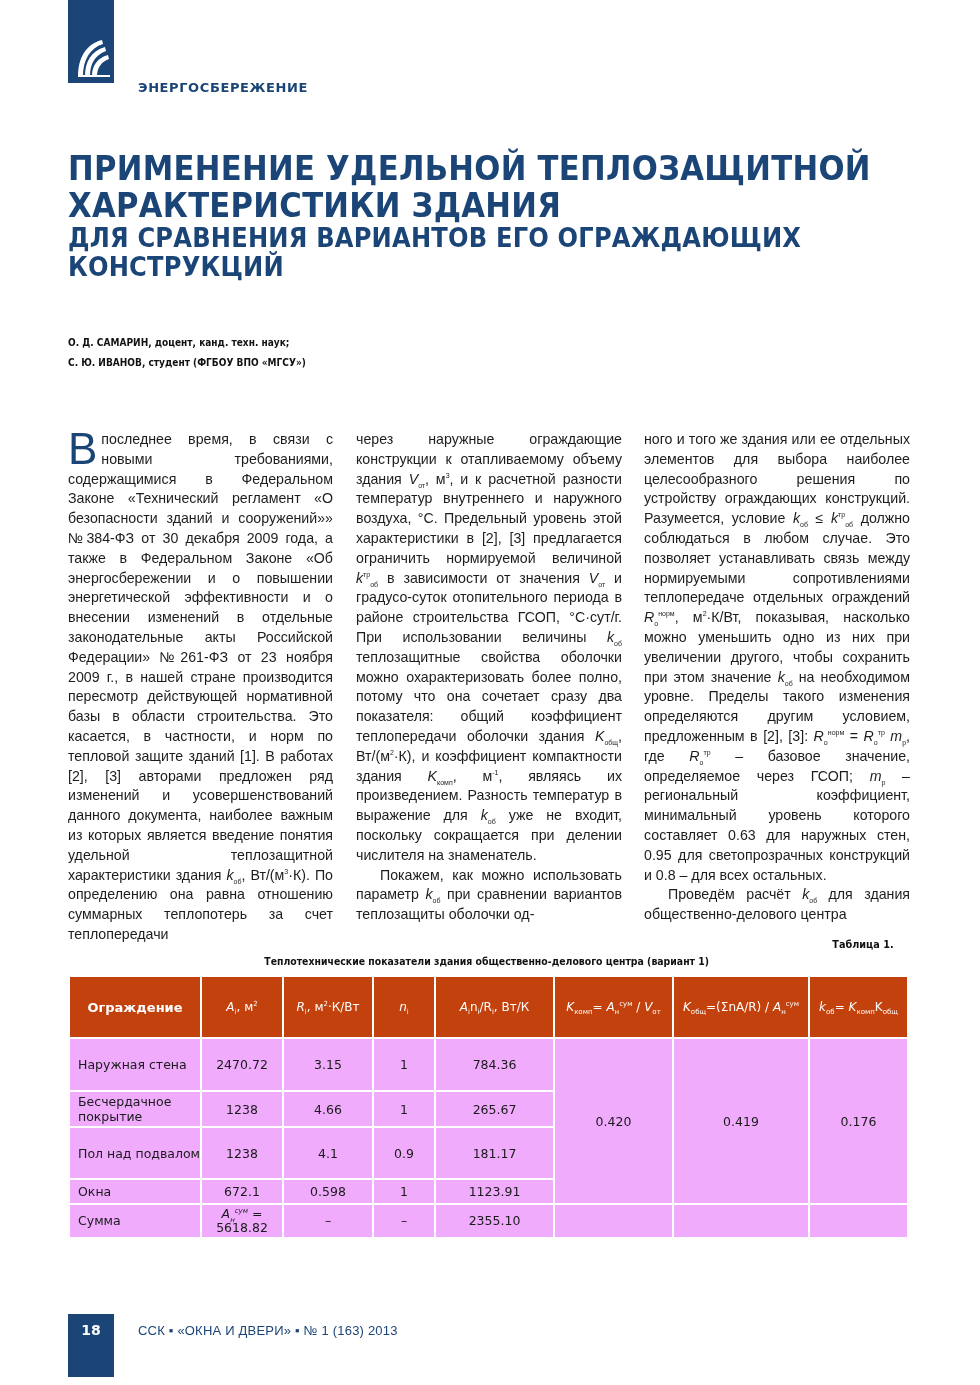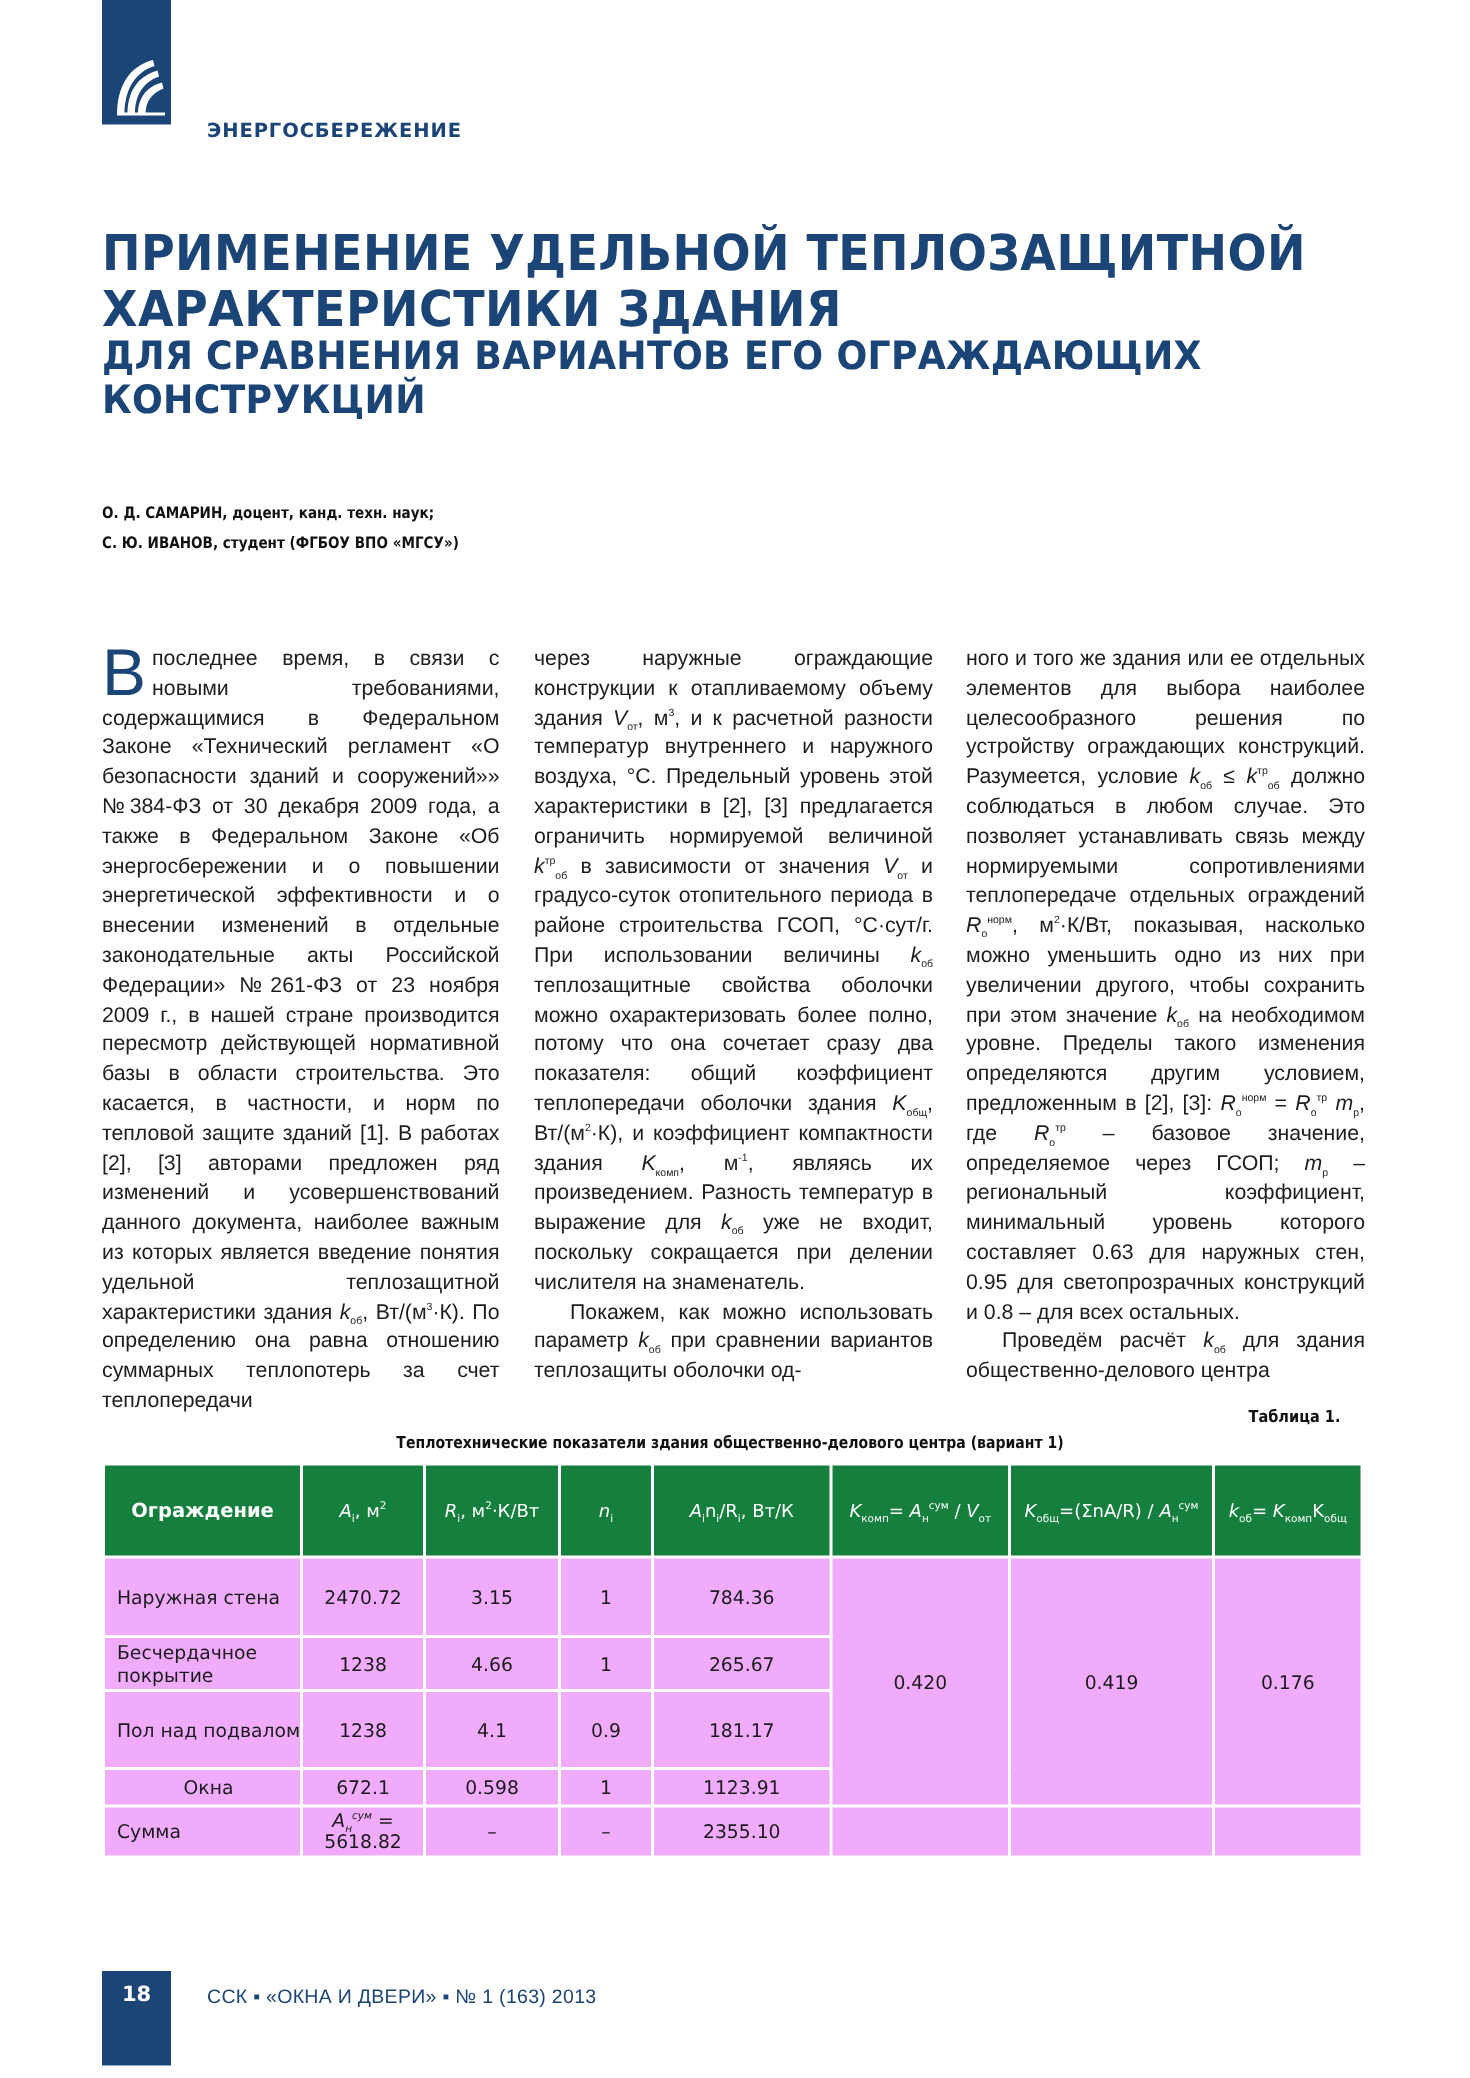--- a/index.html
+++ b/index.html
@@ -24,29 +24,29 @@
   .col p.ind { text-indent: 24px; }
   .dropcap { float: left; font-size: 44px; line-height: 38px; color: #1b4577; margin: 0 4px -2px 0; font-family: "Liberation Sans", sans-serif; }
   i { font-style: italic; }
   sub, sup { font-size: 7px; line-height: 0; }
 
   .tab-num { position: absolute; right: 86px; top: 938px; font-family: "DejaVu Sans", sans-serif; font-weight: bold; font-size: 11px; transform: scaleX(0.88); transform-origin: right; color: #111; }
   .tab-title { position: absolute; left: 68px; width: 838px; top: 955px; text-align: center; font-family: "DejaVu Sans", sans-serif; font-weight: bold; font-size: 11px; color: #111; }
   .tab-title span { display: inline-block; transform: scaleX(0.85); }
 
   table.data { position: absolute; left: 68px; top: 975px; width: 839px; border-collapse: collapse; font-family: "DejaVu Sans", sans-serif; font-size: 12.5px; table-layout: fixed; }
-  table.data th { background: #15803d; color: #ffffff; font-weight: normal; height: 62px; border: 2px solid #ffffff; font-size: 12px; }
+  table.data th { background: #c2410c; color: #ffffff; font-weight: normal; height: 62px; border: 2px solid #ffffff; font-size: 12px; }
   table.data th.first { font-weight: bold; font-size: 13px; }
   table.data th i { font-style: italic; }
   table.data td { background: #f0abfc; border: 2px solid #ffffff; text-align: center; color: #1a1a1a; }
   table.data td.lbl { text-align: left; padding-left: 8px; }
   table.data tr.r1 td { height: 53px; }
   table.data tr.r2 td { height: 36px; }
   table.data tr.r3 td { height: 52px; }
-  table.data tr.r4 td { height: 25px; text-align: center; }
+  table.data tr.r4 td { height: 25px; }
   table.data tr.r5 td { height: 34px; line-height: 14px; }
 
   .page-box { position: absolute; left: 68px; top: 1314px; width: 46px; height: 63px; background: #1b4577; }
   .page-num { position: absolute; left: 0; top: 8px; width: 46px; text-align: center; color: #fff; font-family: "DejaVu Sans", sans-serif; font-weight: bold; font-size: 14px; }
   .footer-text { position: absolute; left: 138px; top: 1323px; font-size: 13px; color: #1b4577; letter-spacing: 0.2px; }
 </style>
 </head>
 <body>
 
 <div class="logo-box">

